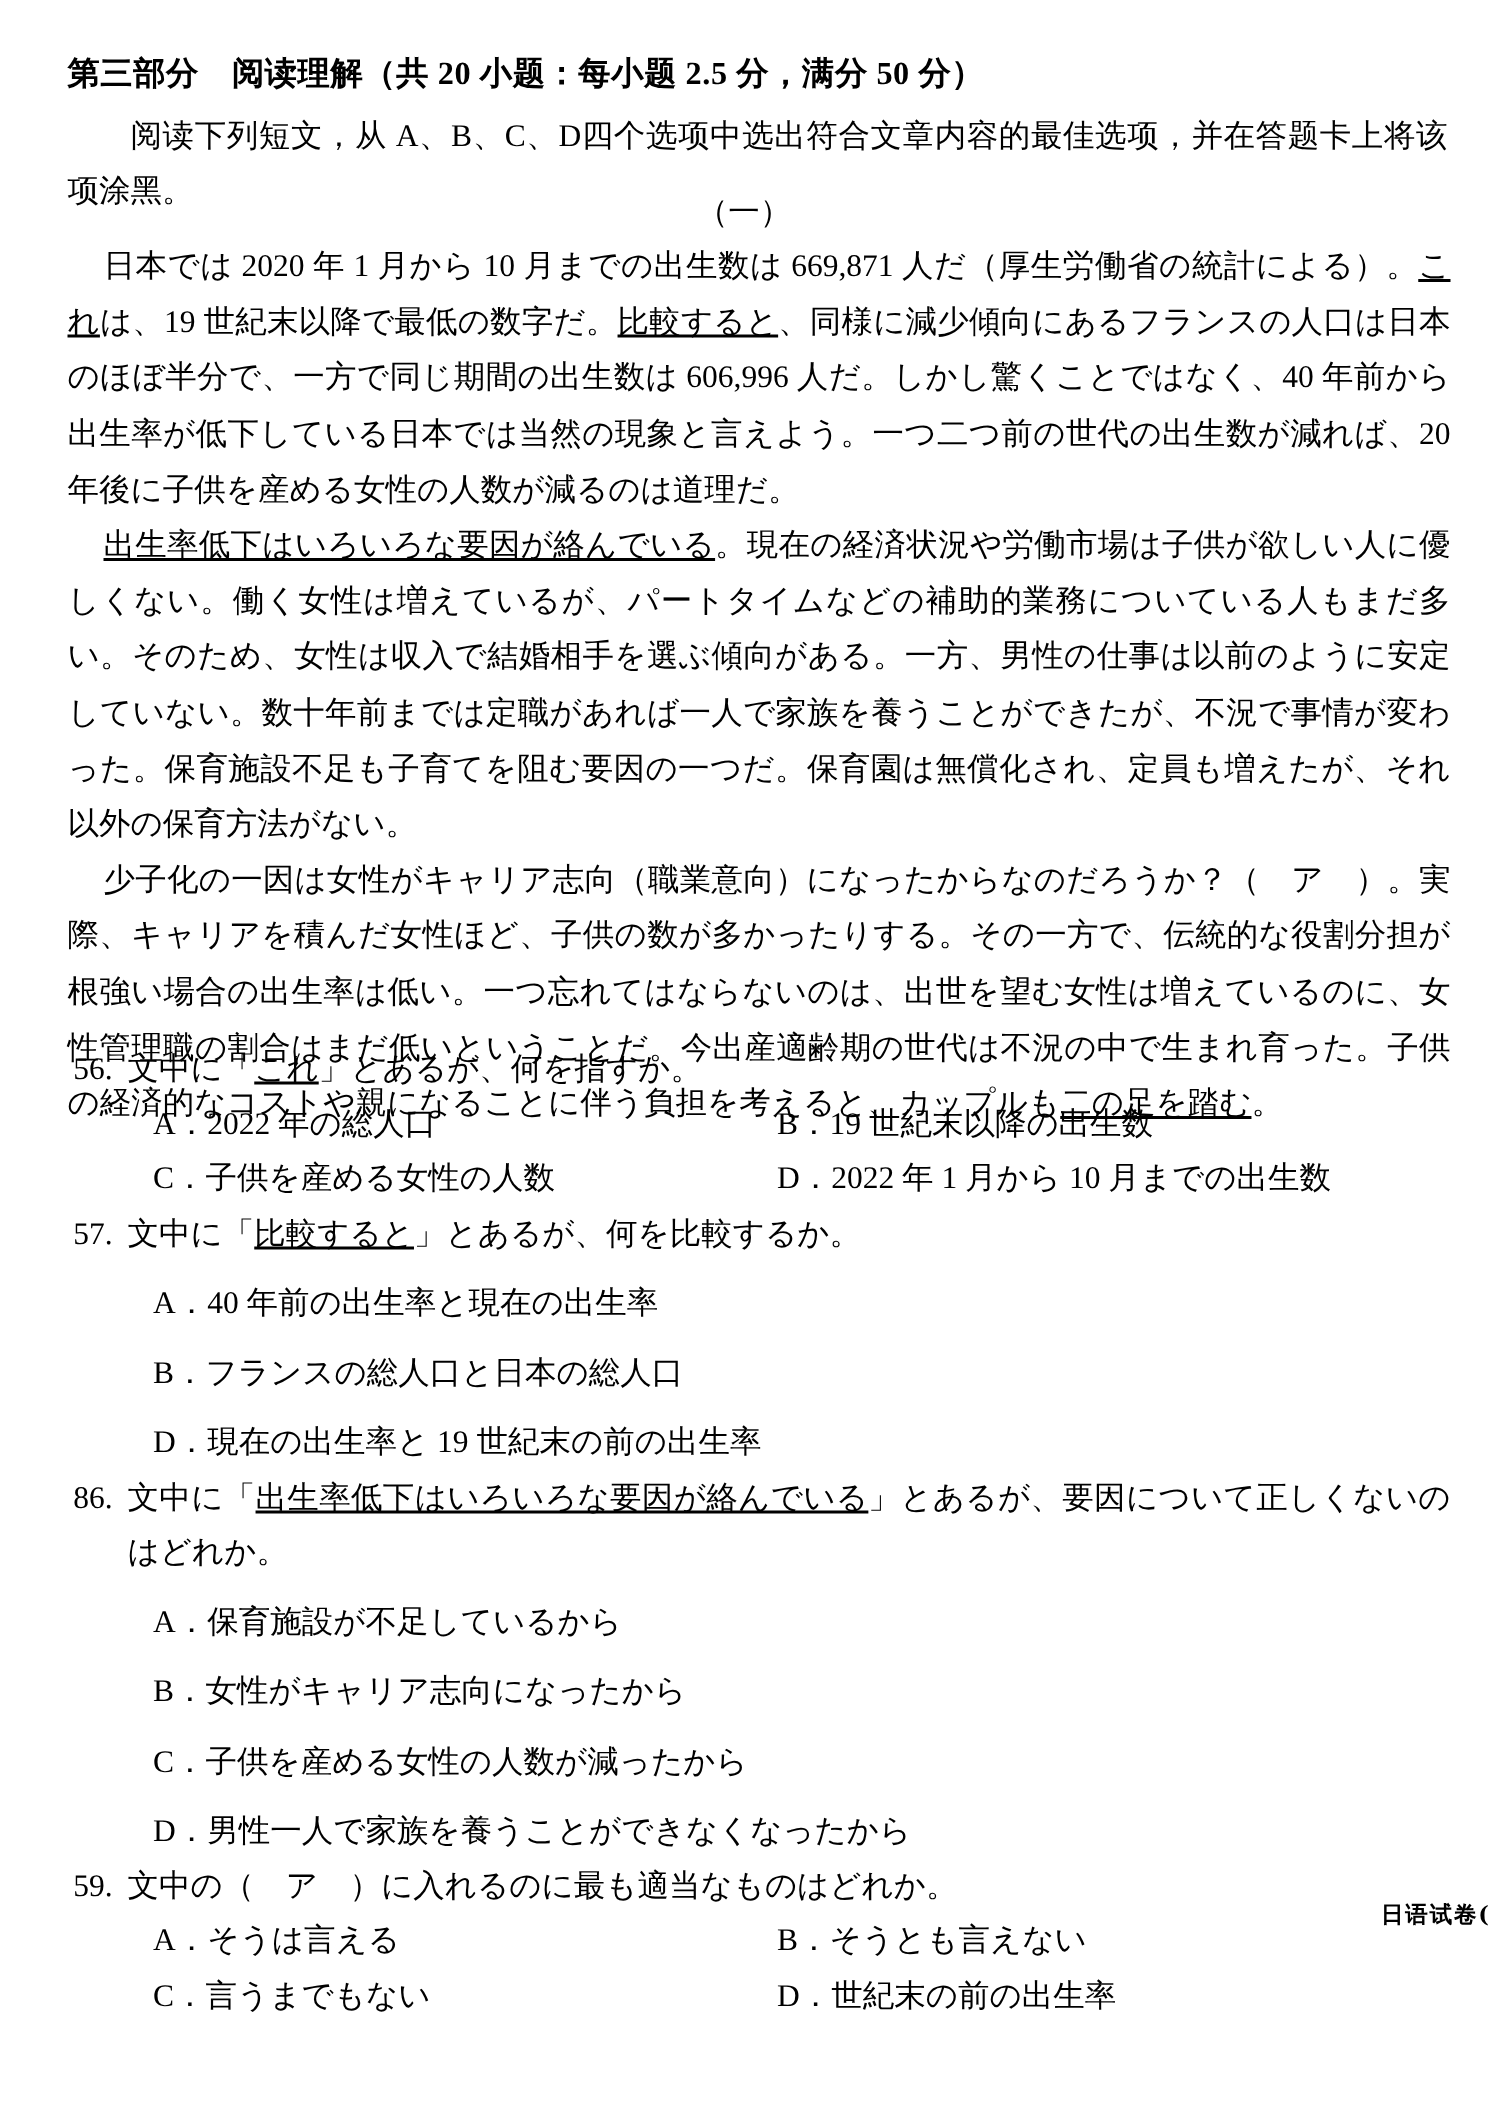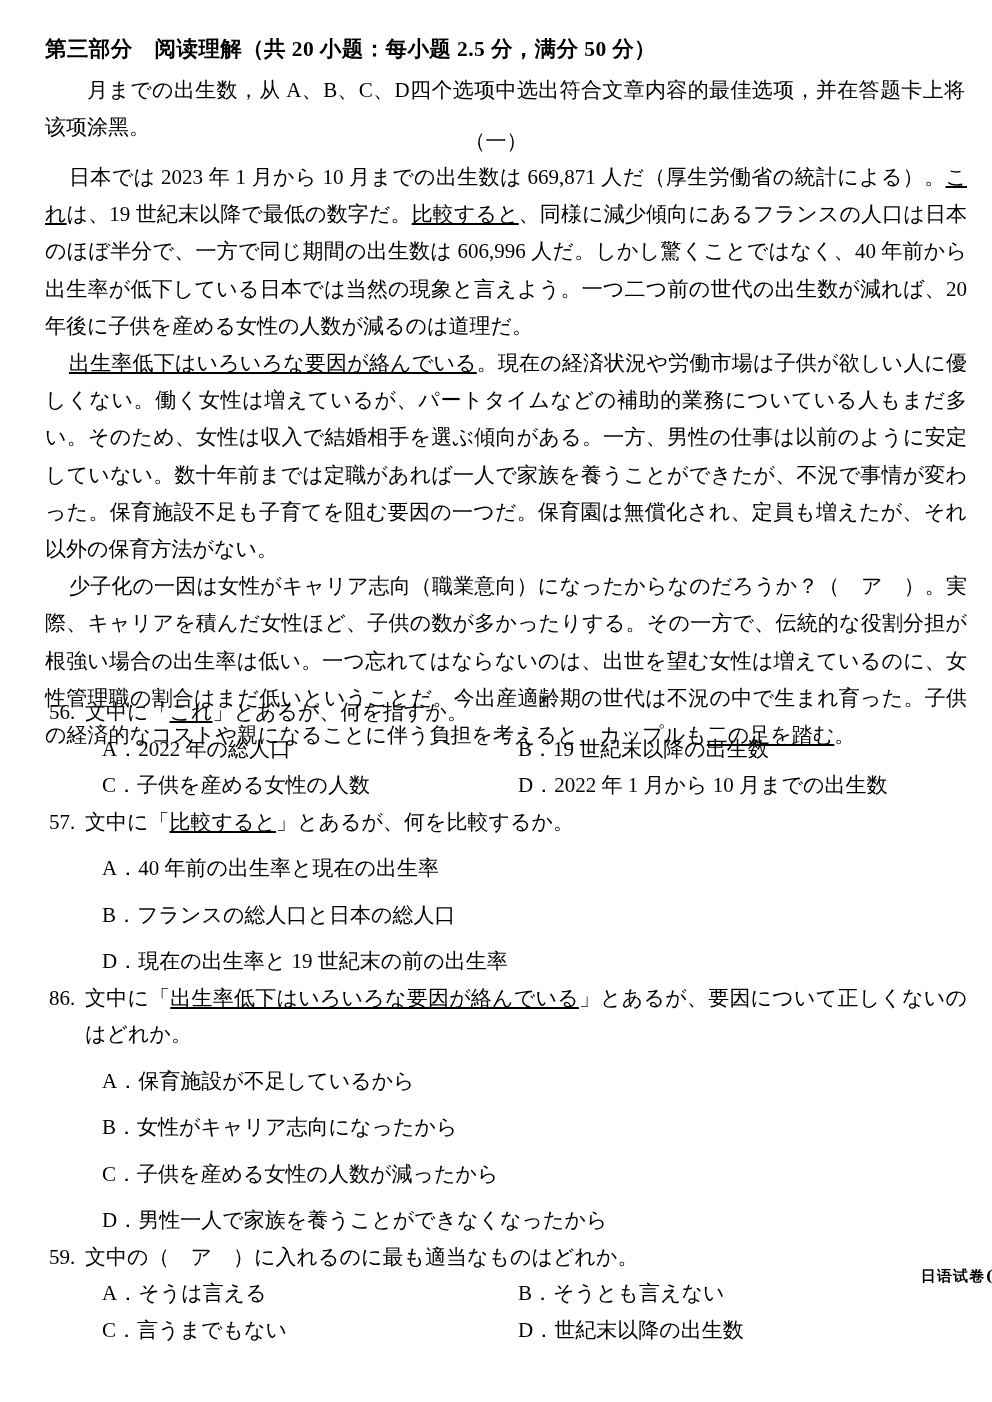--- a/index.html
+++ b/index.html
@@ -130,26 +130,26 @@
 </style>
 </head>
 <body>
 
 <div class="page">
 
   <div class="section-head">
     <span>第三部分</span><span class="gap"></span><span>阅读理解（共 20 小题：每小题 2.5 分，满分 50 分）</span>
   </div>
 
-  <div class="instructions">月までの出生数，从 A、B、C、D四个选项中选出符合文章内容的最佳选项，并在答题卡上将该项涂黑。</div>
+  <div class="instructions">阅读下列短文，从 A、B、C、D四个选项中选出符合文章内容的最佳选项，并在答题卡上将该项涂黑。</div>
 
   <div class="part-marker">（一）</div>
 
   <div class="passage">
-    <p><span>日本では 2023 年 1 月から 10 月までの出生数は 669,871 人だ（厚生労働省の統計による）。</span><span class="u">これ</span><span>は、19 世紀末以降で最低の数字だ。</span><span class="u">比較すると</span><span>、同様に減少傾向にあるフランスの人口は日本のほぼ半分で、一方で同じ期間の出生数は 606,996 人だ。しかし驚くことではなく、40 年前から出生率が低下している日本では当然の現象と言えよう。一つ二つ前の世代の出生数が減れば、20 年後に子供を産める女性の人数が減るのは道理だ。</span></p>
+    <p><span>日本では 2020 年 1 月から 10 月までの出生数は 669,871 人だ（厚生労働省の統計による）。</span><span class="u">これ</span><span>は、19 世紀末以降で最低の数字だ。</span><span class="u">比較すると</span><span>、同様に減少傾向にあるフランスの人口は日本のほぼ半分で、一方で同じ期間の出生数は 606,996 人だ。しかし驚くことではなく、40 年前から出生率が低下している日本では当然の現象と言えよう。一つ二つ前の世代の出生数が減れば、20 年後に子供を産める女性の人数が減るのは道理だ。</span></p>
     <p><span class="u">出生率低下はいろいろな要因が絡んでいる</span><span>。現在の経済状況や労働市場は子供が欲しい人に優しくない。働く女性は増えているが、パートタイムなどの補助的業務についている人もまだ多い。そのため、女性は収入で結婚相手を選ぶ傾向がある。一方、男性の仕事は以前のように安定していない。数十年前までは定職があれば一人で家族を養うことができたが、不況で事情が変わった。保育施設不足も子育てを阻む要因の一つだ。保育園は無償化され、定員も増えたが、それ以外の保育方法がない。</span></p>
     <p><span>少子化の一因は女性がキャリア志向（職業意向）になったからなのだろうか？（　ア　）。実際、キャリアを積んだ女性ほど、子供の数が多かったりする。その一方で、伝統的な役割分担が根強い場合の出生率は低い。一つ忘れてはならないのは、出世を望む女性は増えているのに、女性管理職の割合はまだ低いということだ。今出産適齢期の世代は不況の中で生まれ育った。子供の経済的なコストや親になることに伴う負担を考えると、カップルも</span><span class="u">二の足を踏む</span><span>。</span></p>
   </div>
 
   <div class="questions">
 
     <div class="q-block">
       <div class="q-stem">
         <span class="q-num">56.</span><span>文中に「</span><span class="u">これ</span><span>」とあるが、何を指すか。</span>
       </div>
@@ -206,21 +206,21 @@
       <div class="q-stem">
         <span class="q-num">59.</span><span>文中の（　ア　）に入れるのに最も適当なものはどれか。</span>
       </div>
       <div class="opts">
         <div class="opt-row two-col">
           <span class="opt">A．そうは言える</span>
           <span class="opt">B．そうとも言えない</span>
         </div>
         <div class="opt-row two-col">
           <span class="opt">C．言うまでもない</span>
-          <span class="opt">D．世紀末以降の出生数</span>
+          <span class="opt">D．世紀末の前の出生率</span>
         </div>
       </div>
     </div>
 
   </div>
 
   <div class="footer">日语试卷(第</div>
 
 </div>
 

